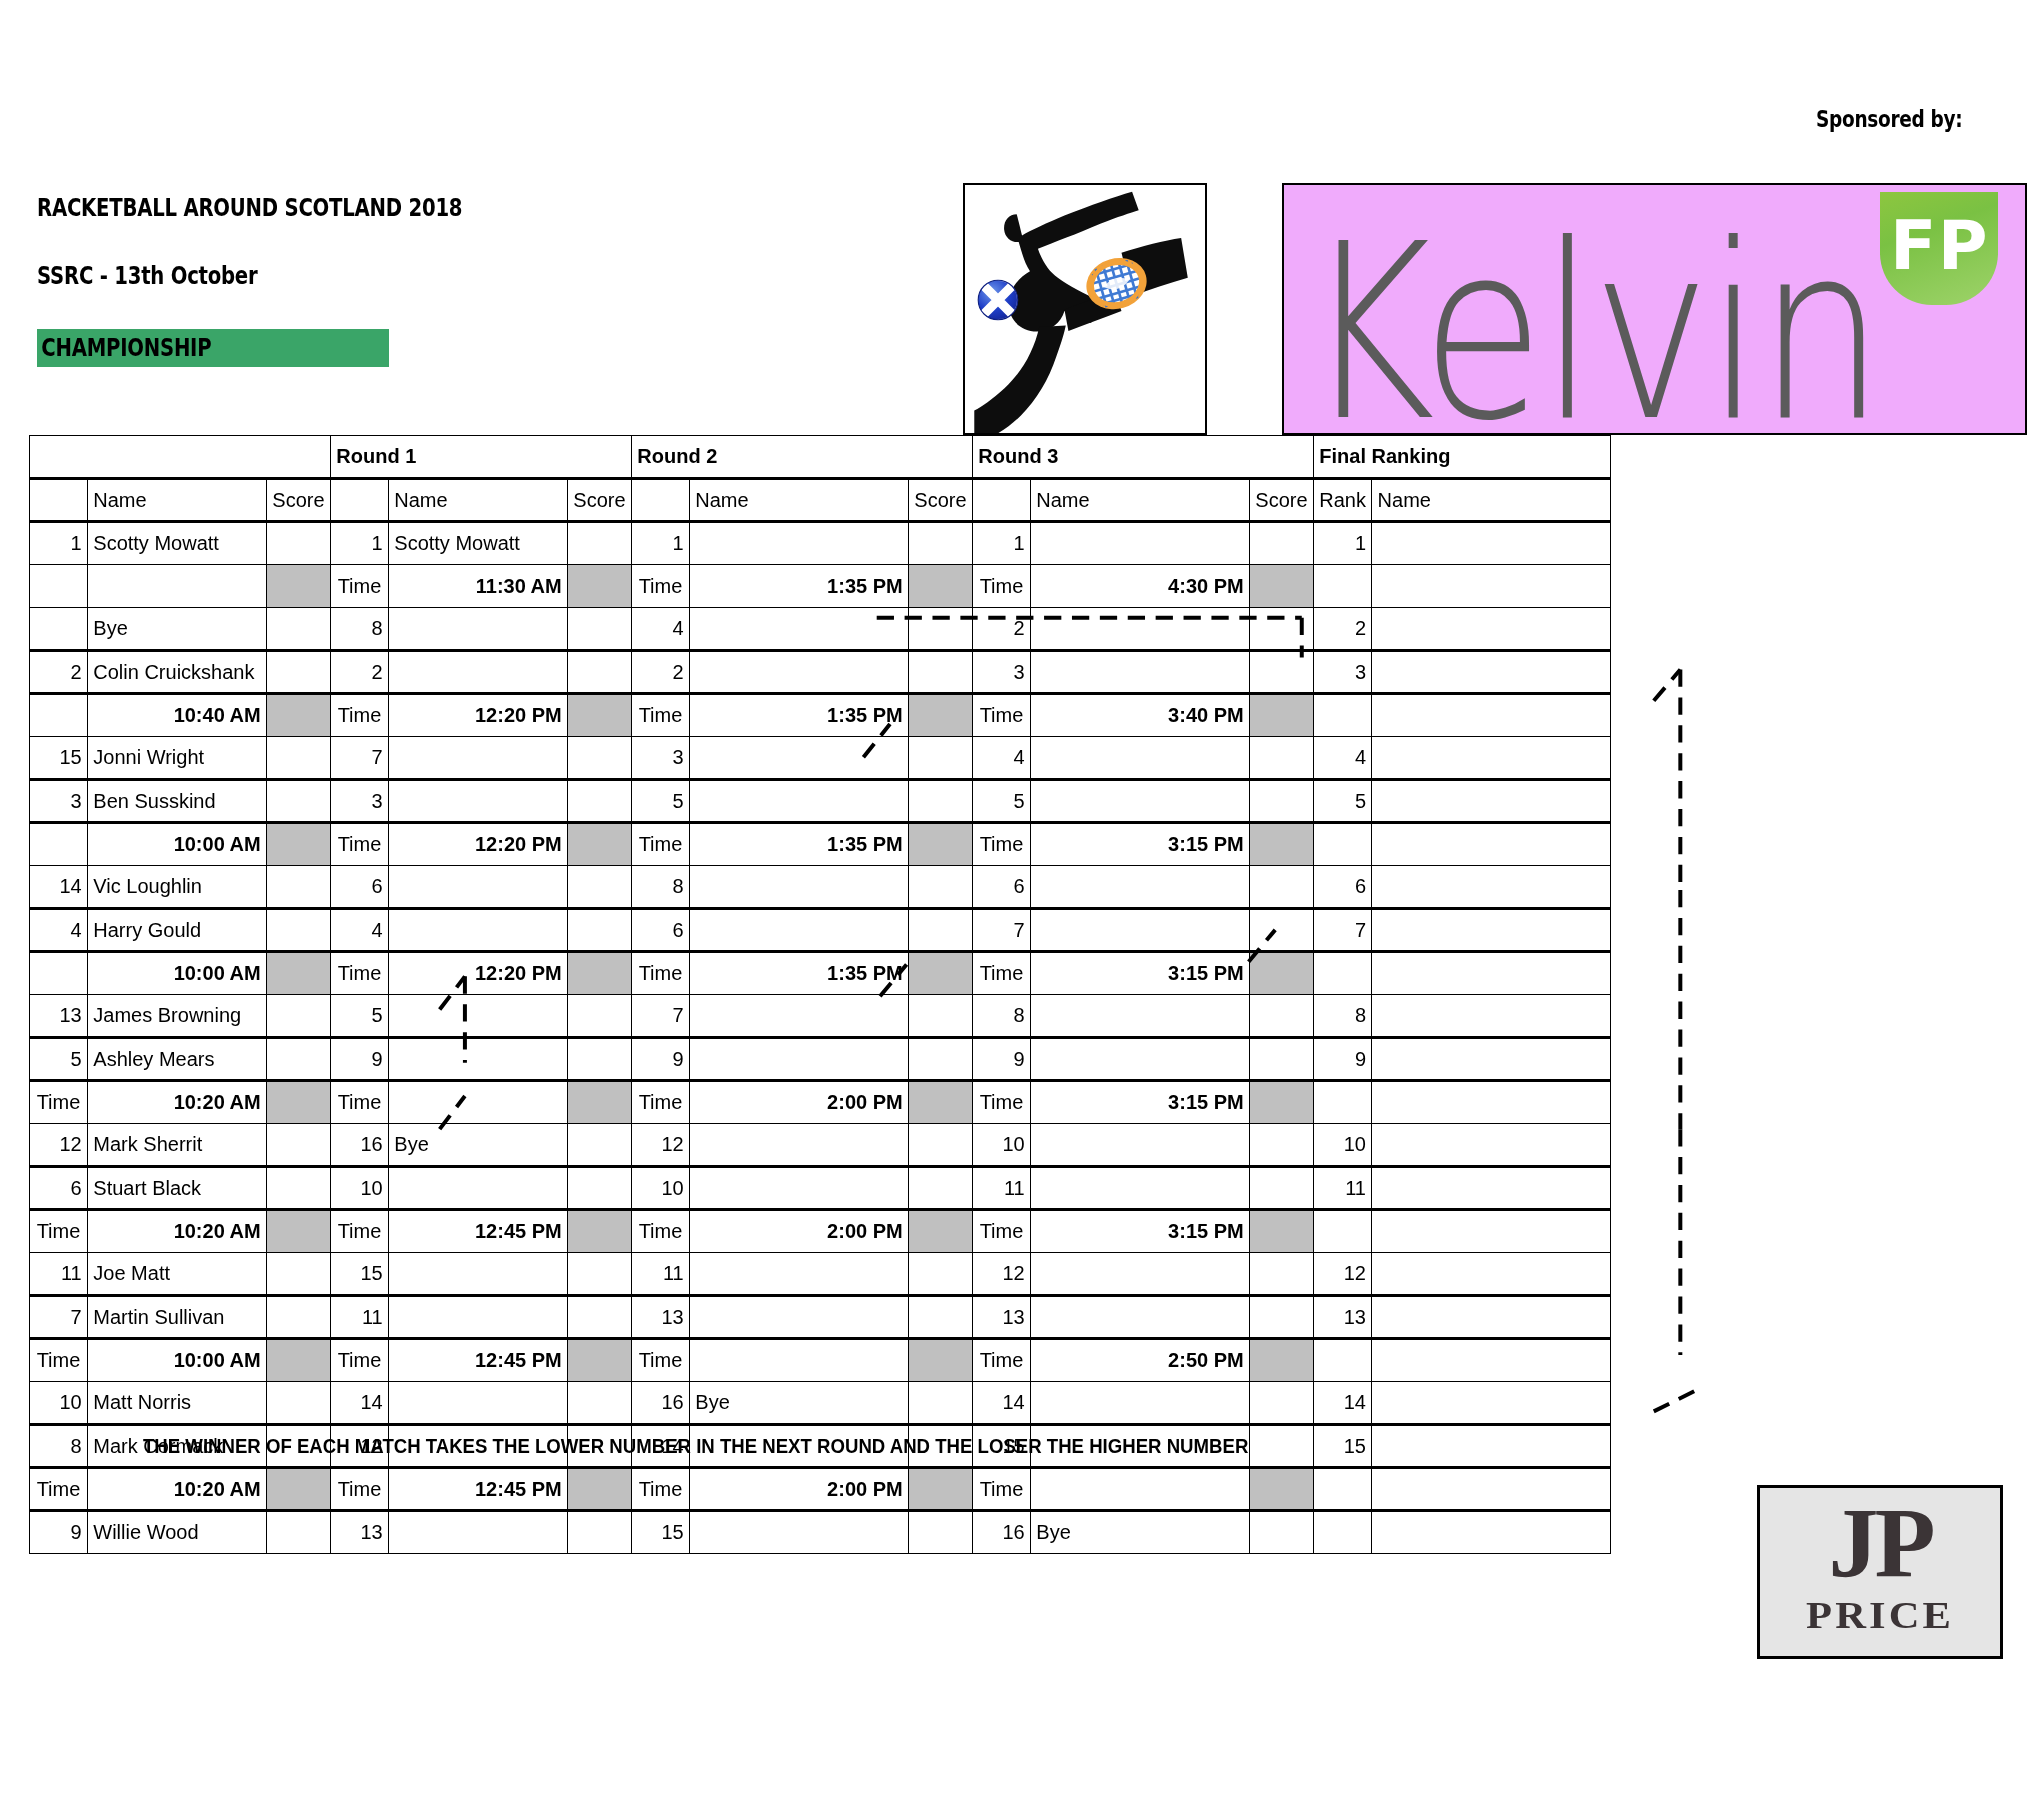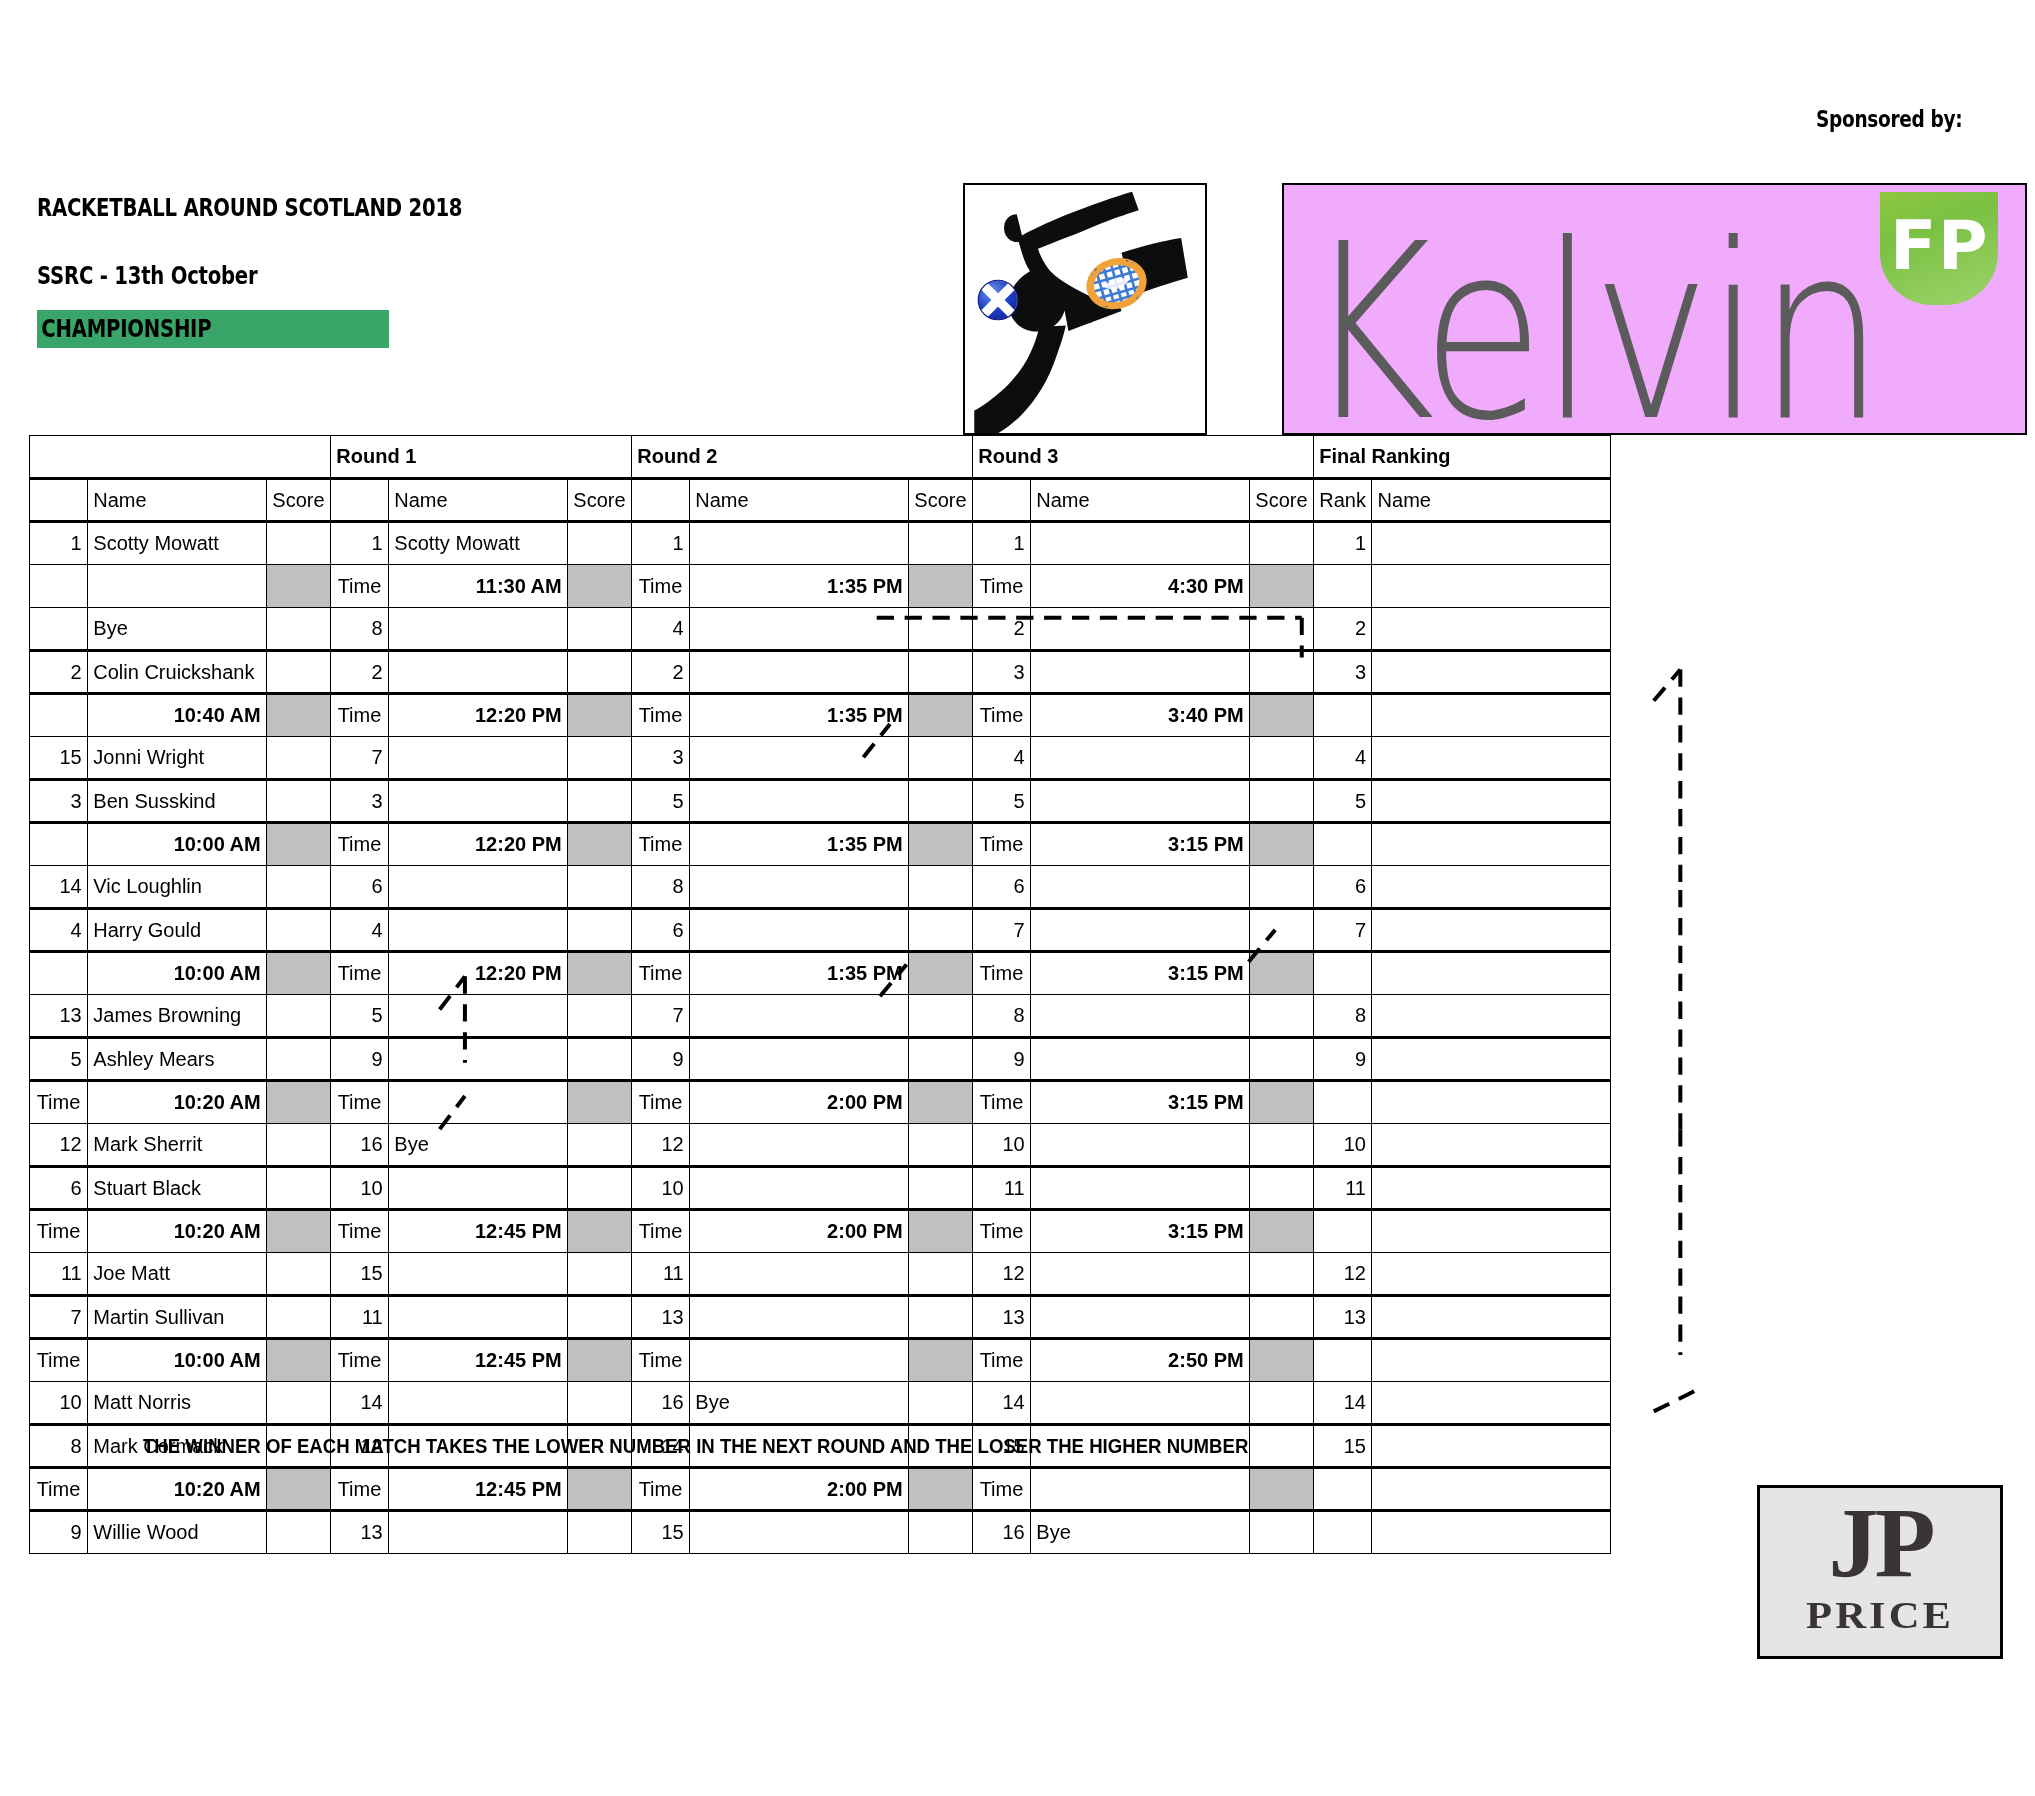--- a/index.html
+++ b/index.html
@@ -23,21 +23,21 @@
   }
   #title-block { position:absolute; left:37px; top:193px; width:917px; }
   .big-title {
     font-size:24.6px; font-weight:bold; letter-spacing:-0.3px;
     font-family:"DejaVu Sans", sans-serif;
     transform:scaleX(0.80); transform-origin:left center;
     white-space:nowrap;
   }
   #subtitle { margin-top:39px; }
   #category-badge {
-    margin-top:20px; background:#3aa568; display:inline-block;
+    margin-top:39px; background:#3aa568; display:inline-block;
     padding:4px 0 5.3px 0; width:352px;
   }
   #category-badge .big-title { padding-left:5.3px; }
 
   
   #racket-logo {
     position:absolute; left:963px; top:183px; width:244px; height:252px;
     border:2.7px solid #000; background:#fff; overflow:hidden;
   }
   #kelvin-logo {

